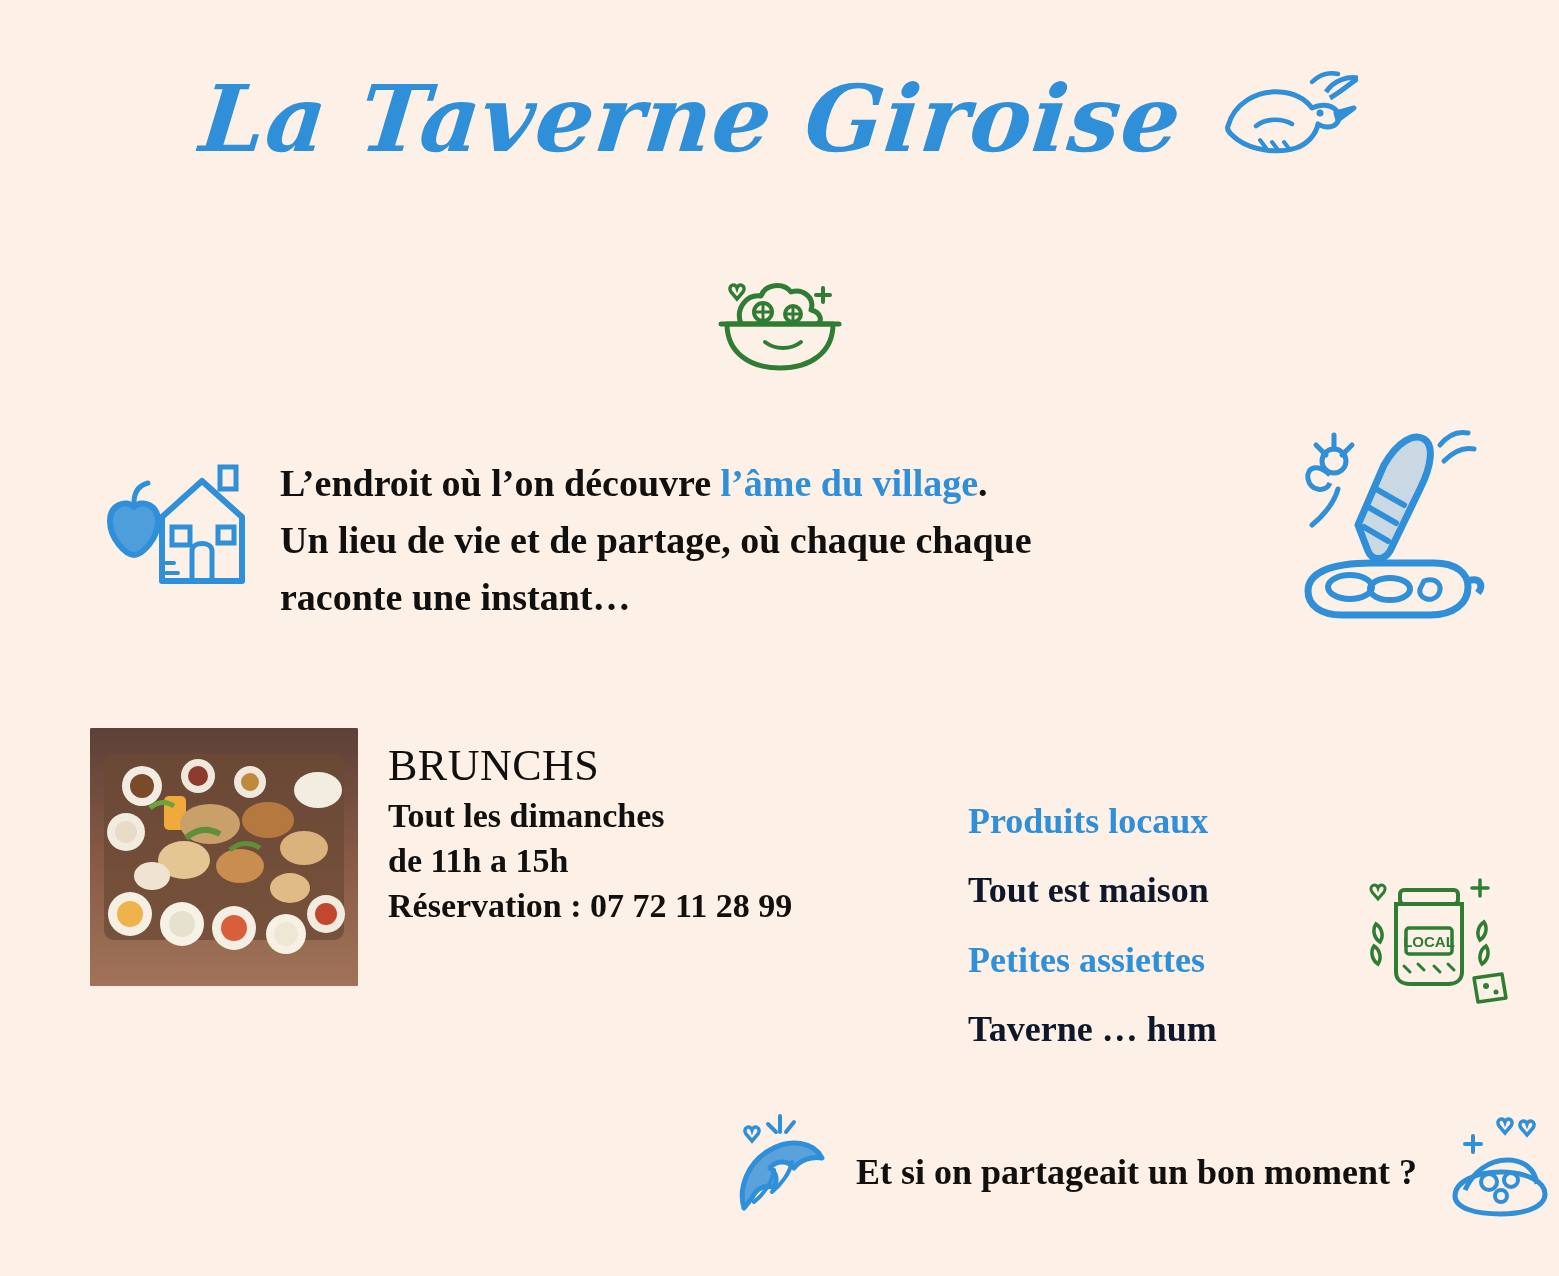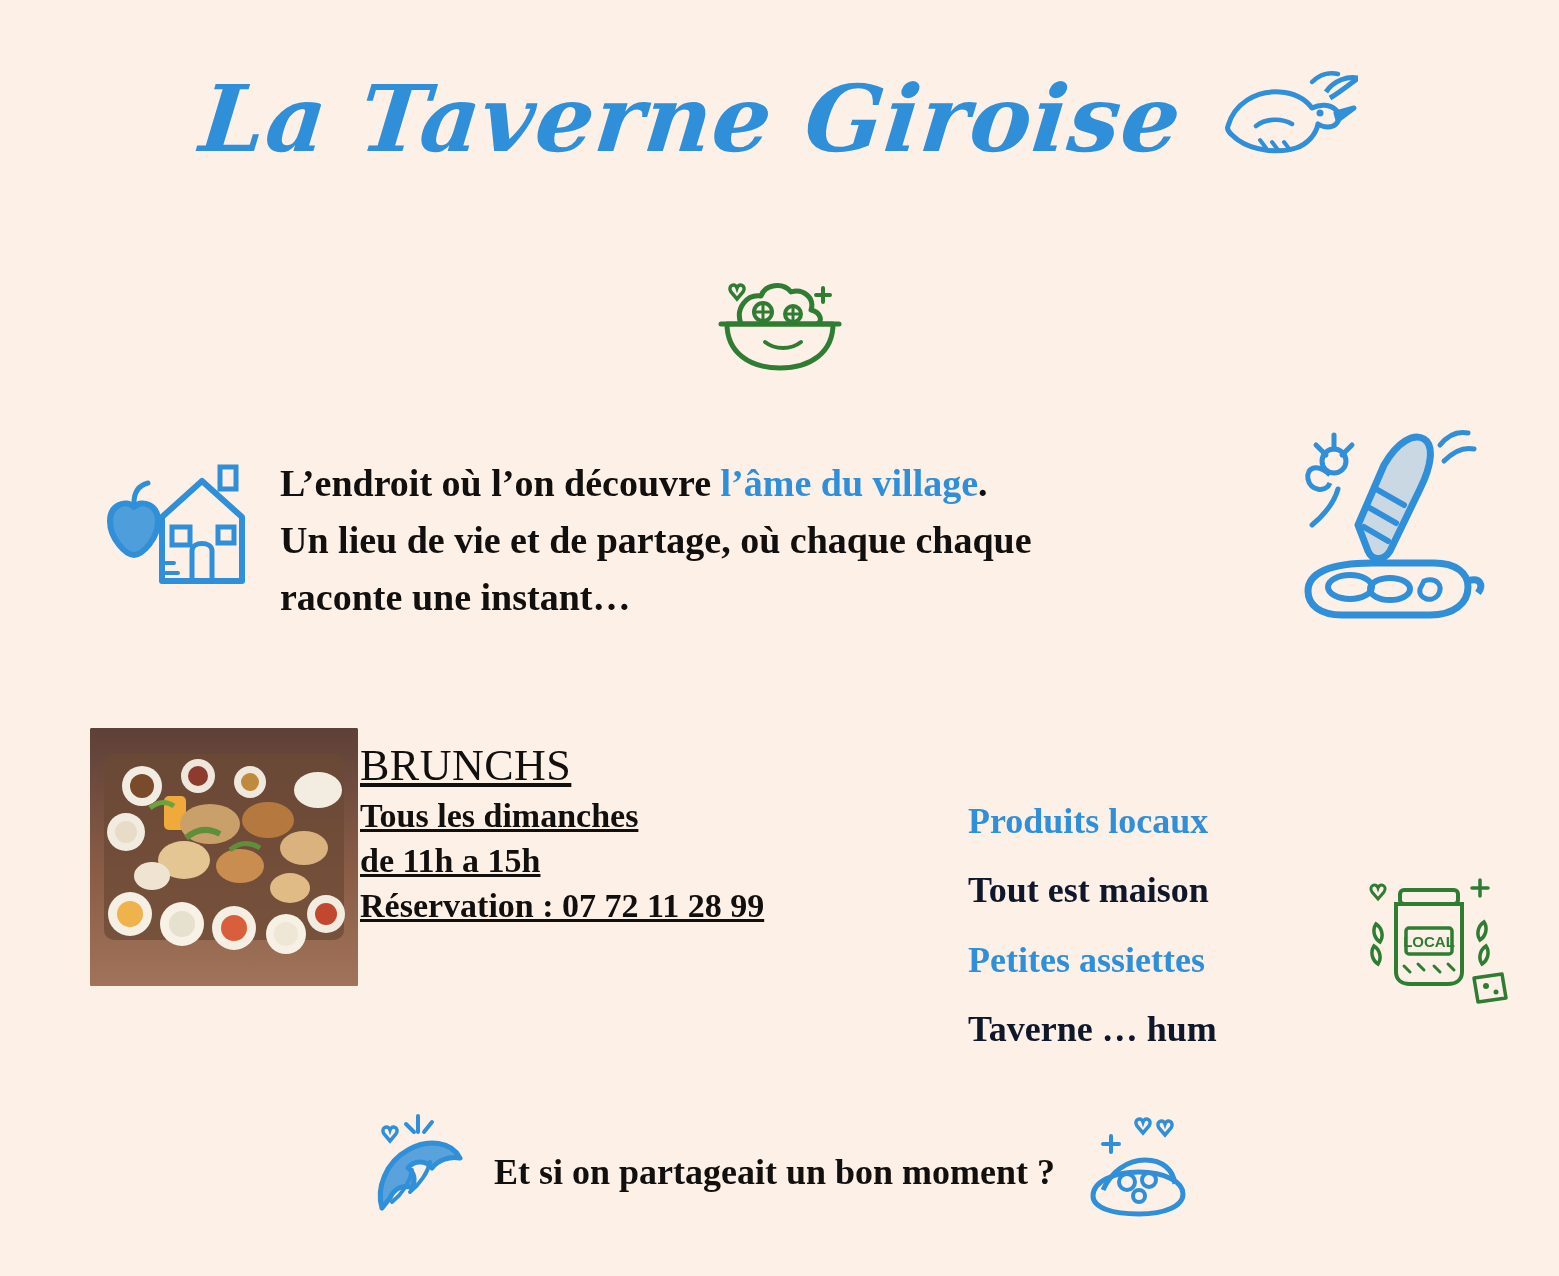--- a/index.html
+++ b/index.html
@@ -94,24 +94,23 @@
     height: 258px;
     border-radius: 2px;
     overflow: hidden;
     background: #4a3a33;
   }
   .photo svg { display: block; }
 
   .brunch-text {
     position: absolute;
     top: 740px;
-    left: 360px;
+    left: 388px;
     width: 560px;
     color: #12100e;
-    text-decoration: underline;
   }
   .brunch-head {
     font-family: "Liberation Serif", serif;
     font-size: 44px;
     line-height: 1.2;
     letter-spacing: 0.5px;
   }
   .brunch-line {
     font-family: "Liberation Serif", serif;
     font-weight: bold;
@@ -137,21 +136,21 @@
   .rl-item.blue { color: #2f8fd8; }
 
   
   .footer {
     position: absolute;
     top: 1110px;
     left: 0;
     width: 1559px;
     display: flex;
     align-items: center;
-    justify-content: center;
+    justify-content: flex-end;
     gap: 22px;
   }
   .footer-text {
     font-family: "Liberation Serif", serif;
     font-weight: bold;
     font-size: 36px;
     color: #12100e;
     white-space: nowrap;
   }
 </style>
@@ -267,21 +266,21 @@
       <circle cx="236" cy="186" r="11" fill="#c1472f"></circle>
     <ellipse cx="228" cy="62" rx="24" ry="18" fill="#f3ece1"></ellipse>
     <path d="M96 110 q16 -14 34 -4" stroke="#5f8f3a" stroke-width="6" fill="none"></path>
     <path d="M140 122 q14 -12 30 -2" stroke="#5f8f3a" stroke-width="5" fill="none"></path>
     <path d="M60 80 q12 -10 24 -2" stroke="#6ca33f" stroke-width="5" fill="none"></path>
   </svg>
 </div>
 
 <div class="brunch-text">
   <div class="brunch-head">BRUNCHS</div>
-  <div class="brunch-line">Tous les dimanches</div>
+  <div class="brunch-line">Tout les dimanches</div>
   <div class="brunch-line">de 11h a 15h</div>
   <div class="brunch-line">Réservation : 07 72 11 28 99</div>
 </div>
 
 <div class="right-list">
   <div class="rl-item blue">Produits locaux</div>
   <div class="rl-item">Tout est maison</div>
   <div class="rl-item blue">Petites assiettes</div>
   <div class="rl-item">Taverne … hum</div>
 </div>

